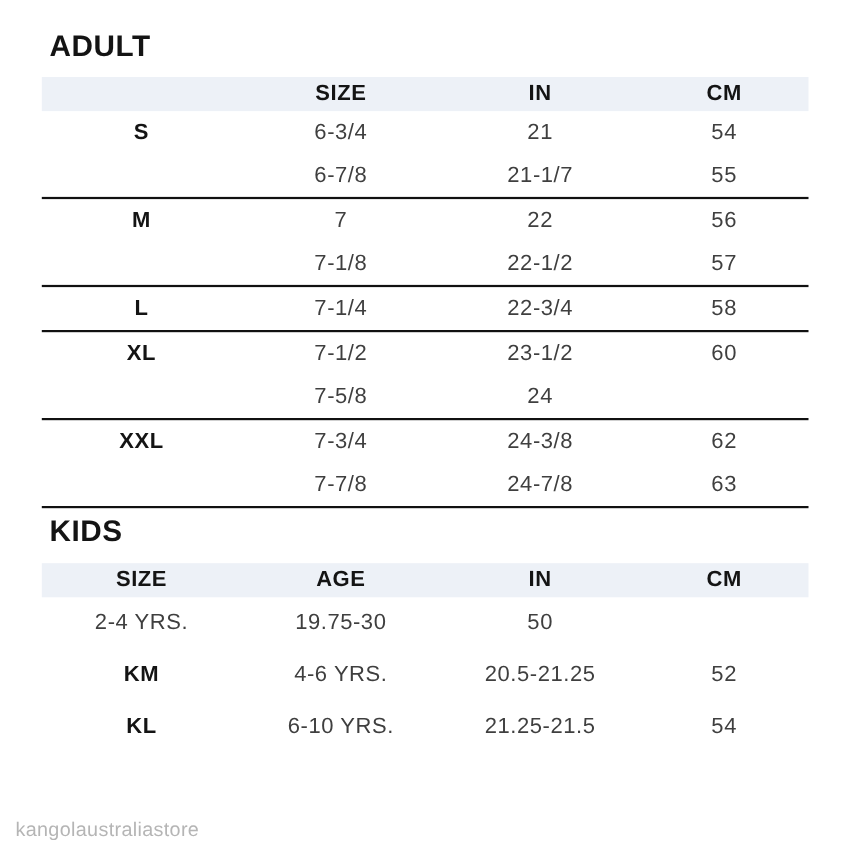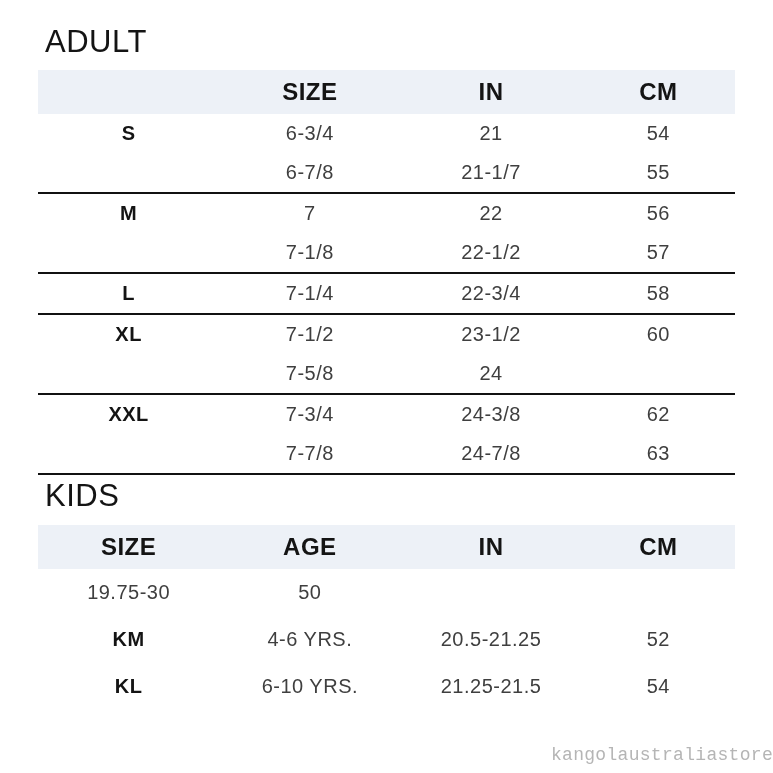--- a/index.html
+++ b/index.html
@@ -11,41 +11,41 @@
     width: 773px;
     height: 773px;
     position: relative;
     overflow: hidden;
     font-family: "Liberation Sans", "DejaVu Sans", sans-serif;
     box-sizing: border-box;
     padding-top: 28px;
   }
   .section-title {
     margin: 0 0 0 45px;
-    font-size: 31px;
+    font-size: 27px;
     line-height: 28px;
-    font-weight: 400;
+    font-weight: 700;
     letter-spacing: 0.5px;
     color: var(--heading-text, #141414);
   }
   .size-table {
     margin-left: 38px;
     width: 697px;
   }
   .adult-table { margin-top: 14px; }
   .kids-table  { margin-top: 15px; }
   .thead {
     display: grid;
     grid-template-columns: 26% 26% 26% 22%;
     align-items: center;
-    height: 44px;
+    height: 31px;
     background: var(--header-band, #edf1f7);
     text-align: center;
     font-weight: 700;
-    font-size: 24px;
+    font-size: 20px;
     letter-spacing: 0.5px;
     color: var(--heading-text, #141414);
   }
   .tr {
     display: grid;
     grid-template-columns: 26% 26% 26% 22%;
     align-items: center;
     text-align: center;
     font-size: 20px;
     font-weight: 400;
@@ -60,25 +60,24 @@
   .td.row-label {
     font-weight: 700;
     color: var(--heading-text, #141414);
   }
   .kids-title { margin-top: 7px; }
   .watermark {
     position: absolute;
     left: 14px;
     right: 0;
     bottom: 8px;
-    text-align: right;
+    text-align: left;
     font-size: 18px;
     letter-spacing: 0.3px;
     color: var(--watermark-text, #b5b5b5);
-    font-family: Liberation Mono, monospace;
   }
 </style>
 </head>
 <body>
 
 <h1 class="section-title">ADULT</h1>
 
 <div class="size-table adult-table">
   <div class="thead">
     <div class="th"></div>
@@ -160,20 +159,21 @@
 
 <div class="size-table kids-table">
   <div class="thead">
     <div class="th">SIZE</div>
     <div class="th">AGE</div>
     <div class="th">IN</div>
     <div class="th">CM</div>
   </div>
 
   <div class="tr">
+    <div class="td">2-4 YRS.</div>
     <div class="td">19.75-30</div>
     <div class="td">50</div>
   </div>
   <div class="tr">
     <div class="td row-label">KM</div>
     <div class="td">4-6 YRS.</div>
     <div class="td">20.5-21.25</div>
     <div class="td">52</div>
   </div>
   <div class="tr">

